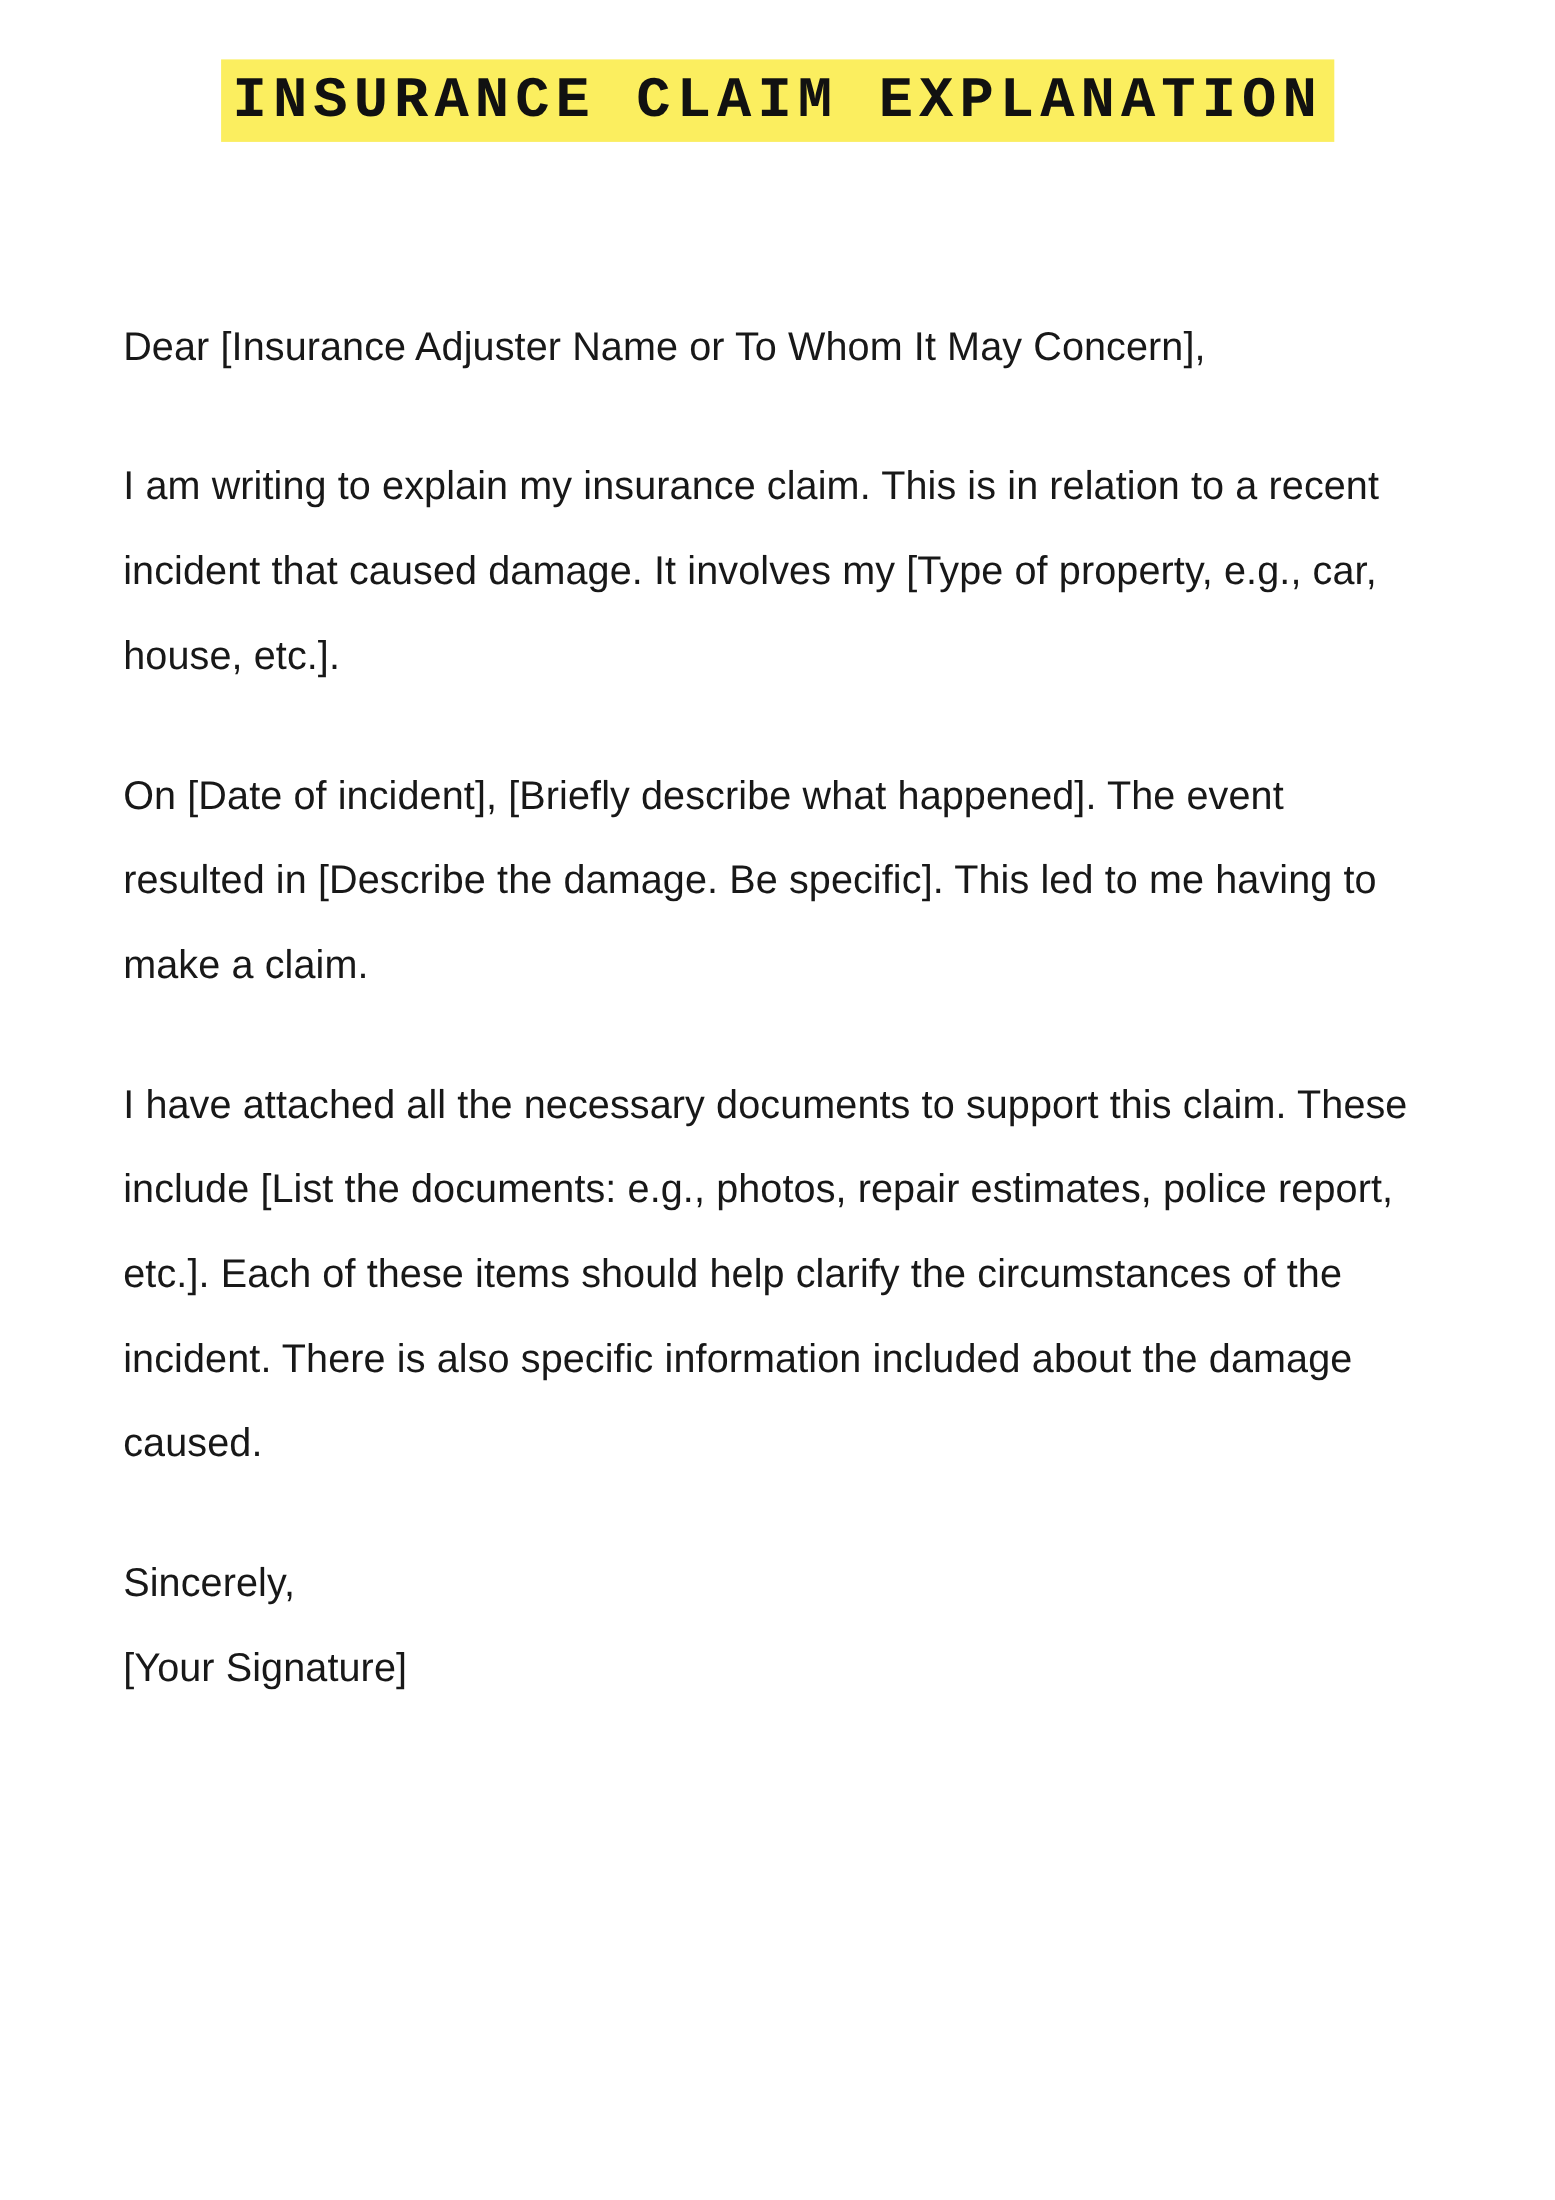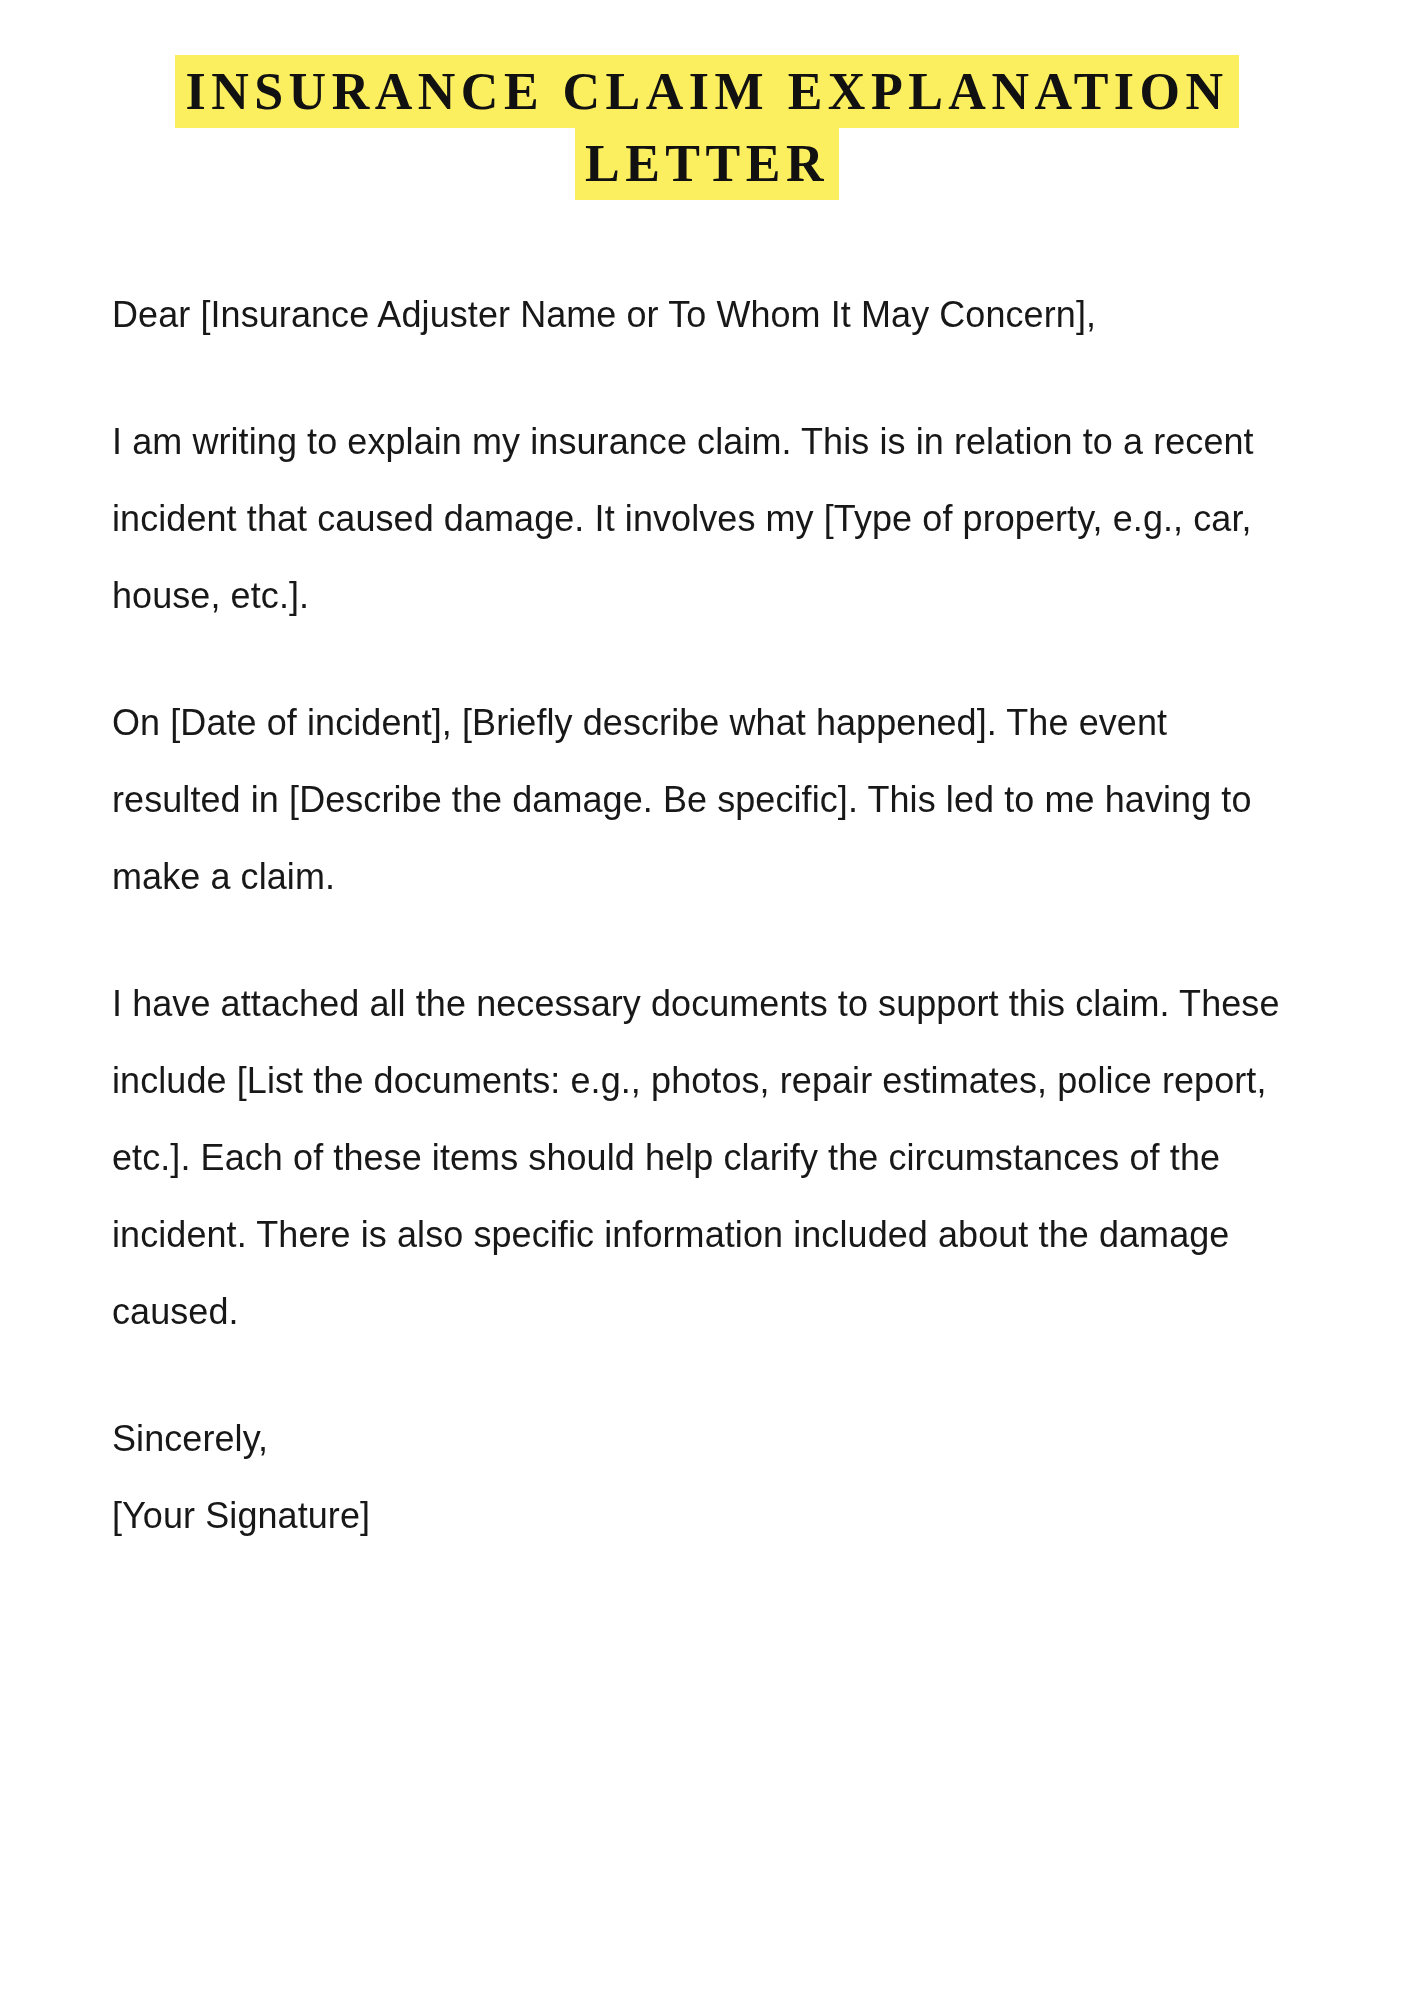--- a/index.html
+++ b/index.html
@@ -26,21 +26,21 @@
 
   
   .title-block {
     width: 1414px;
     padding: 56px 110px 0 110px;
     box-sizing: border-box;
     text-align: center;
   }
   .title {
     display: inline;
-    font-family: Liberation Serif, serif;
+    font-family: Liberation Mono, monospace;
     font-weight: 700;
     font-size: 52px;
     line-height: 72px;
     letter-spacing: 5.5px;
     color: #111111;
     text-transform: uppercase;
     background-color: #FBEE5F;
     box-decoration-break: clone;
     -webkit-box-decoration-break: clone;
     padding: 8px 10px;
@@ -96,21 +96,20 @@
     letter-spacing: 0.4px;
   }
 </style>
 </head>
 <body>
 
 <div class="page">
 
   <div class="title-block">
     <span class="title">INSURANCE CLAIM EXPLANATION</span><br>
-    <span class="title">LETTER</span>
   </div>
 
   <div class="body-block">
 
     <p class="para">Dear [Insurance Adjuster Name or To Whom It May Concern],</p>
 
     <p class="para">I am writing to explain my insurance claim. This is in relation to a recent incident that caused damage. It involves my [Type of property, e.g., car, house, etc.].</p>
 
     <p class="para">On [Date of incident], [Briefly describe what happened]. The event resulted in [Describe the damage. Be specific]. This led to me having to make a claim.</p>
 

